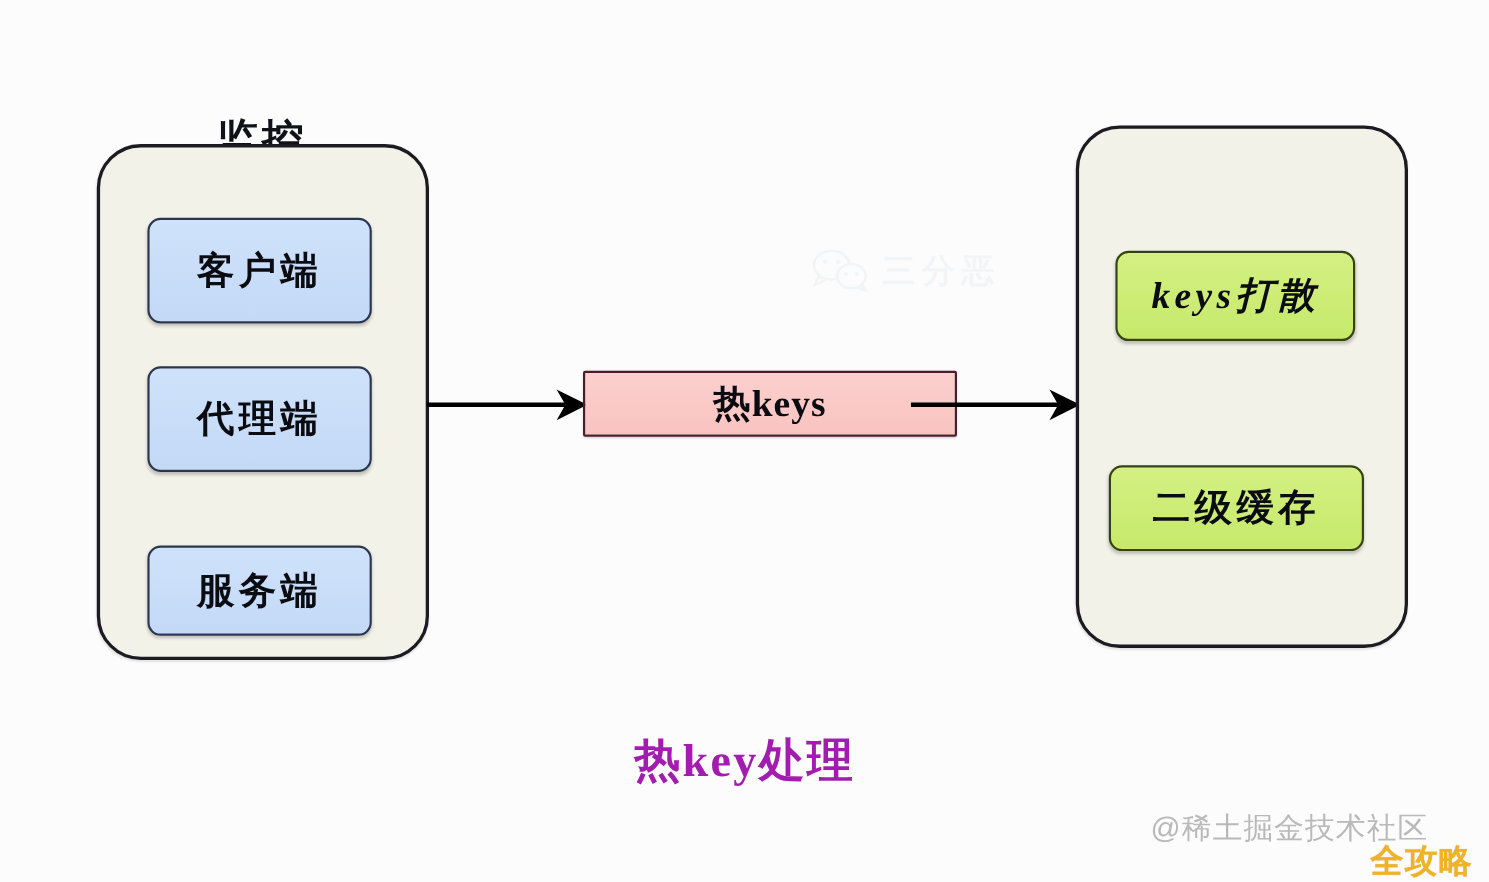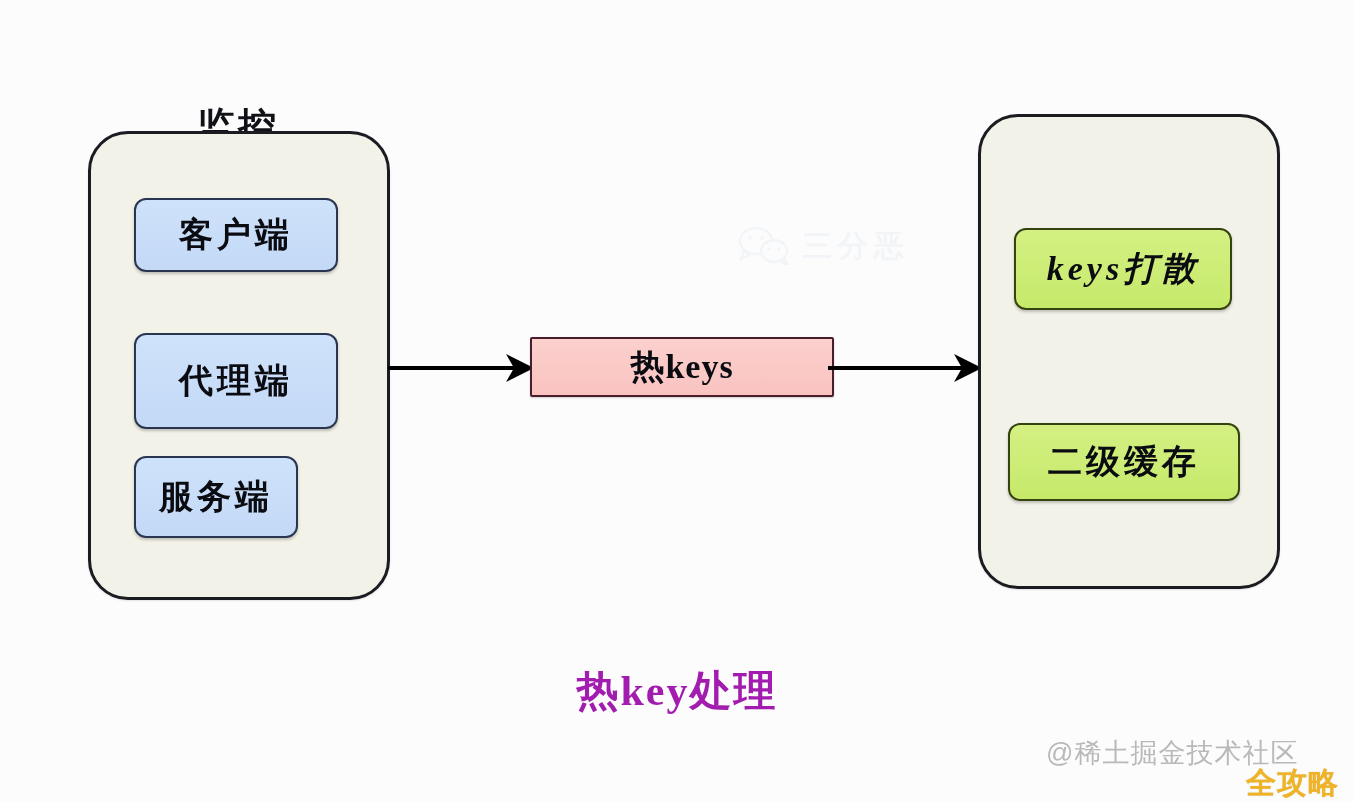--- a/index.html
+++ b/index.html
@@ -61,30 +61,30 @@
   }
   .pill-blue {
     background: linear-gradient(180deg, #cfe2fb 0%, #c3d9f6 100%);
     border: 2px solid #2a3550;
   }
   .pill-green {
     background: linear-gradient(180deg, #d4f083 0%, #c6e96a 100%);
     border: 2px solid #34430f;
   }
 
-  .node-client  { left: 134px; top: 198px; width: 204px; height: 74px; }
+  .node-client  { left: 134px; top: 198px; width: 204px; height: 96px; }
   .node-proxy   { left: 134px; top: 333px; width: 204px; height: 96px; }
-  .node-server  { left: 134px; top: 456px; width: 164px; height: 82px; }
+  .node-server  { left: 134px; top: 496px; width: 204px; height: 82px; }
 
   .node-split   { left: 1014px; top: 228px; width: 218px; height: 82px; font-style: italic; }
   .node-l2cache { left: 1008px; top: 423px; width: 232px; height: 78px; font-family: Liberation Serif, serif; }
 
   
   .rect-pink {
-    left: 530px; top: 337px; width: 304px; height: 60px;
+    left: 530px; top: 337px; width: 340px; height: 60px;
     background: linear-gradient(180deg, #fbd0cd 0%, #f9c3c0 100%);
     border: 2px solid #4a1d2c;
     border-radius: 2px;
     font-size: 34px;
     font-weight: 700;
     color: #0b0b12;
     letter-spacing: 1px;
     box-shadow: 0 1px 2px rgba(0,0,0,0.18);
   }
 

